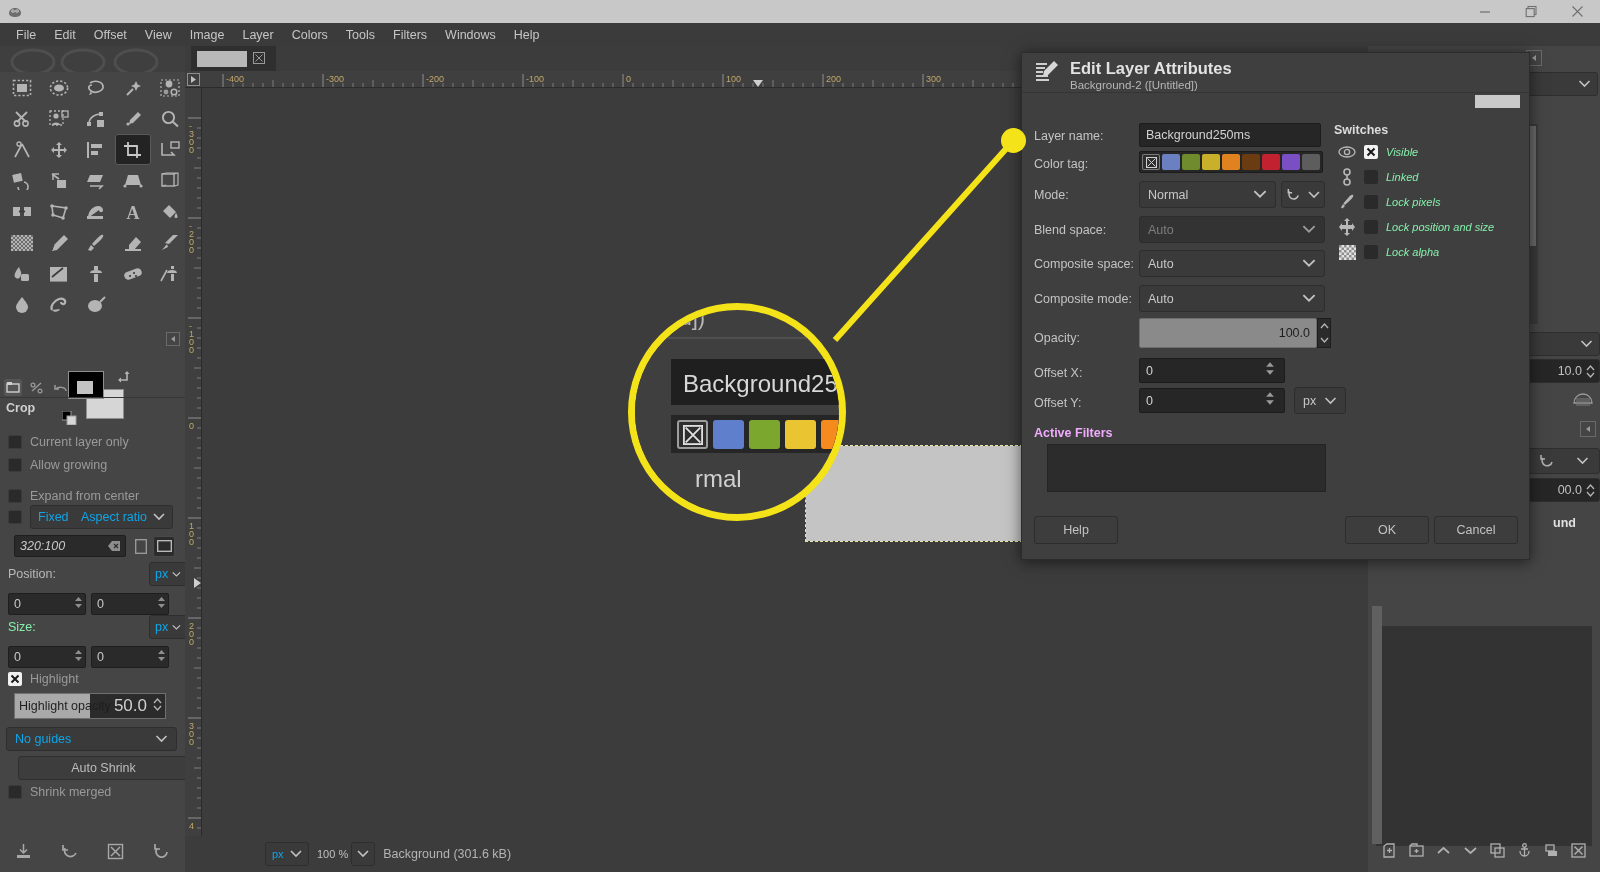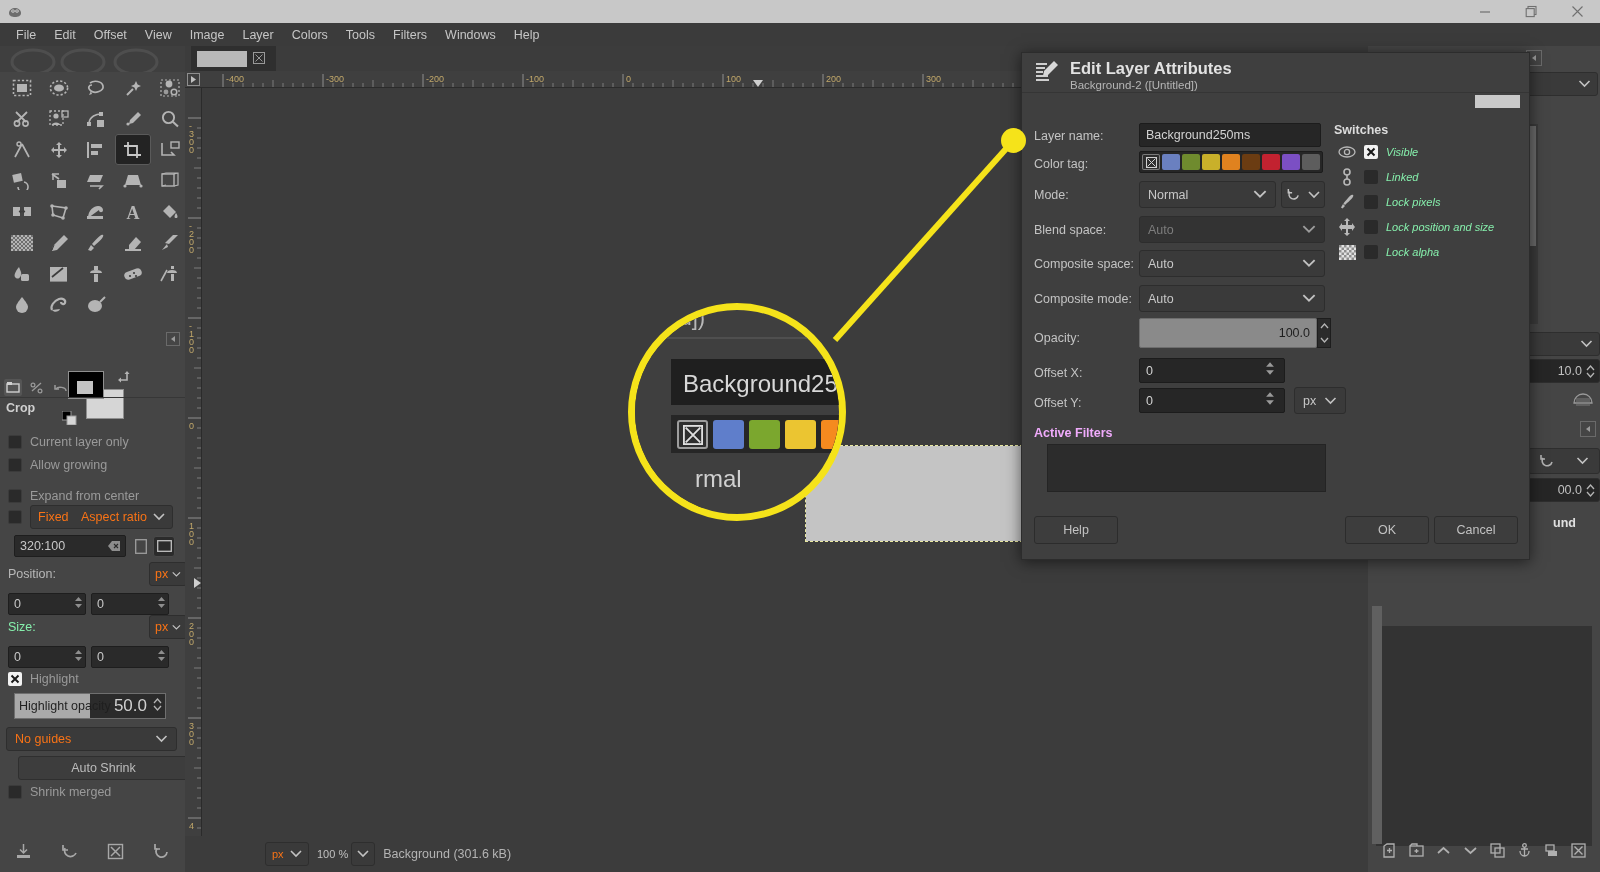--- a/index.html
+++ b/index.html
@@ -82,21 +82,21 @@
   .row { position:absolute; left:0; width:185px; display:flex; align-items:center; }
   .cbox {
     width: 14px; height: 14px; background: #2a2a2a; border-radius: 2px;
     border: 1px solid #3b3b3b; flex: none; display:flex; align-items:center; justify-content:center;
   }
   .cbox.checked { background: transparent; border: none; }
   .cb-label { font-size: 12.5px; color: #9a9a9a; margin-left: 8px; }
 
   .selbox {
     background: #3a3a3a; border: 1px solid #2e2e2e; border-radius: 3px;
-    height: 24px; display: flex; align-items: center; color: #f97316; font-size: 12.5px;
+    height: 24px; display: flex; align-items: center; color: #0ea5e9; font-size: 12.5px;
   }
   .entry {
     background: #2a2a2a; border: 1px solid #1e1e1e; border-radius: 2px;
     height: 22px; display: flex; align-items: center; color: #c8c8c8; font-size: 12.5px;
     padding: 0 5px;
   }
   .spin-arrows { display:flex; flex-direction:column; justify-content:center; gap:1px; }
   .btnflat {
     background: #3d3d3d; border: 1px solid #2f2f2f; border-radius: 3px; height: 24px;
     display: flex; align-items: center; justify-content: center; color: #bcbcbc; font-size: 12.5px;
@@ -632,21 +632,21 @@
         <span style="flex:1"></span>
         <span>Aspect ratio</span>
         <svg style="margin-left:6px" width="12" height="8" viewBox="0 0 12 8">
             <path d="M1 1l5 5 5-5" fill="none" stroke="#c2c2c2" stroke-width="1.6"></path>
           </svg>
       </span>
     </div>
 
     <div class="row" style="top:110px; left:14px;">
       <span class="entry" style="width:112px; position:relative;">
-        <span style="">320:100</span>
+        <span style="font-style:italic">320:100</span>
         <span style="position:absolute;right:4px;top:4px">
           <svg width="13" height="12" viewBox="0 0 13 12">
               <path d="M4 1h8v10H4L0 6z" fill="#8d8d8d"></path>
               <path d="M6 4l4 4M10 4l-4 4" stroke="#2a2a2a" stroke-width="1.1"></path>
             </svg>
         </span>
       </span>
       <span style="margin-left:6px;width:17px;height:19px;display:flex;align-items:center;justify-content:center">
         <svg width="12" height="15" viewBox="0 0 12 15">
             <rect x=".7" y=".7" width="10.6" height="13.6" fill="none" stroke="#9d9d9d" stroke-width="1.3"></rect>

